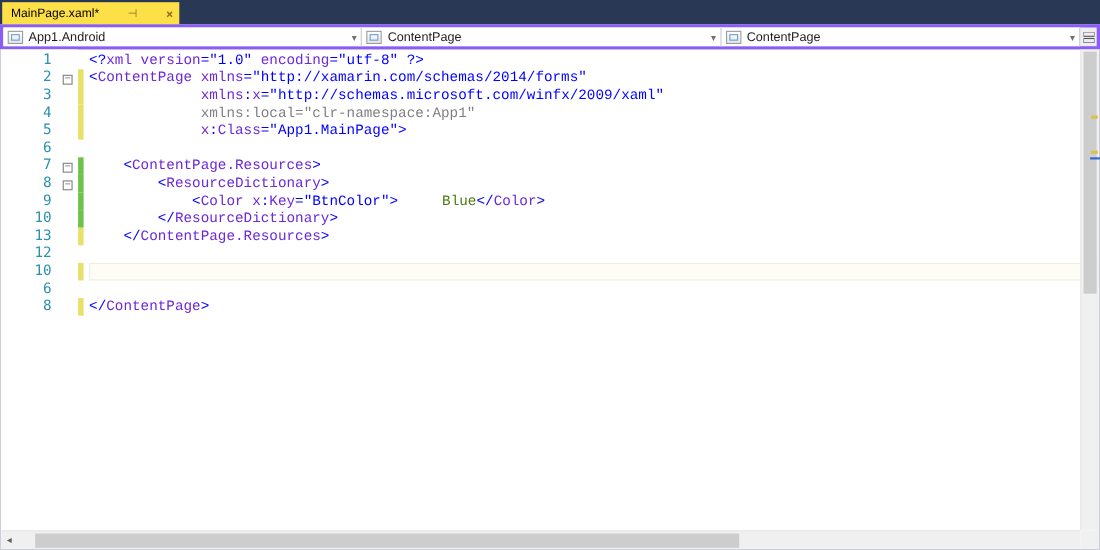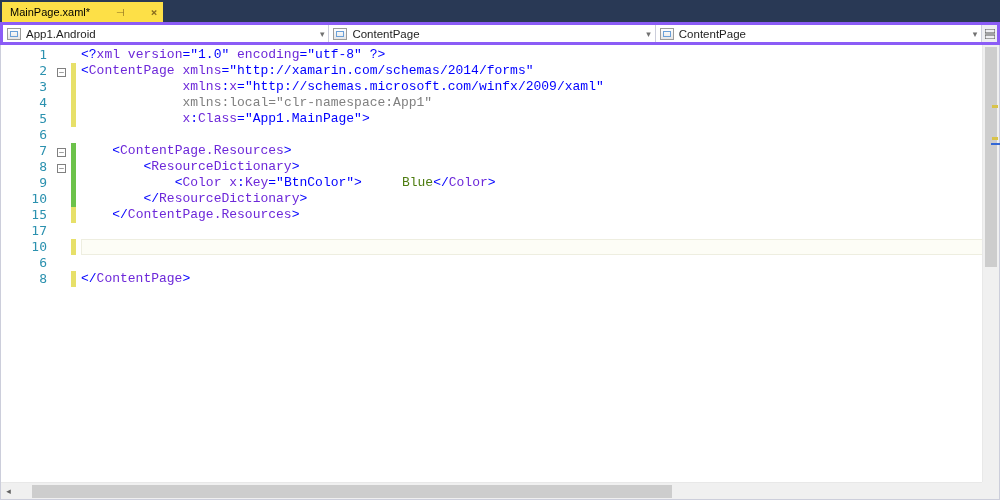--- a/index.html
+++ b/index.html
@@ -90,22 +90,22 @@
         <div class="ln">1</div>
         <div class="ln">2</div>
         <div class="ln">3</div>
         <div class="ln">4</div>
         <div class="ln">5</div>
         <div class="ln">6</div>
         <div class="ln">7</div>
         <div class="ln">8</div>
         <div class="ln">9</div>
         <div class="ln">10</div>
-        <div class="ln">15</div>
-        <div class="ln">17</div>
+        <div class="ln">13</div>
+        <div class="ln">12</div>
         <div class="ln">10</div>
         <div class="ln">6</div>
         <div class="ln">8</div>
       </div>
     <div class="gutter-fold" id="g-fold">
         <div style="height: 16px;"></div>
         <div style="height: 16px;"><span class="fold-box">−</span></div>
         <div style="height: 16px;"></div>
         <div style="height: 16px;"></div>
         <div style="height: 16px;"></div>

